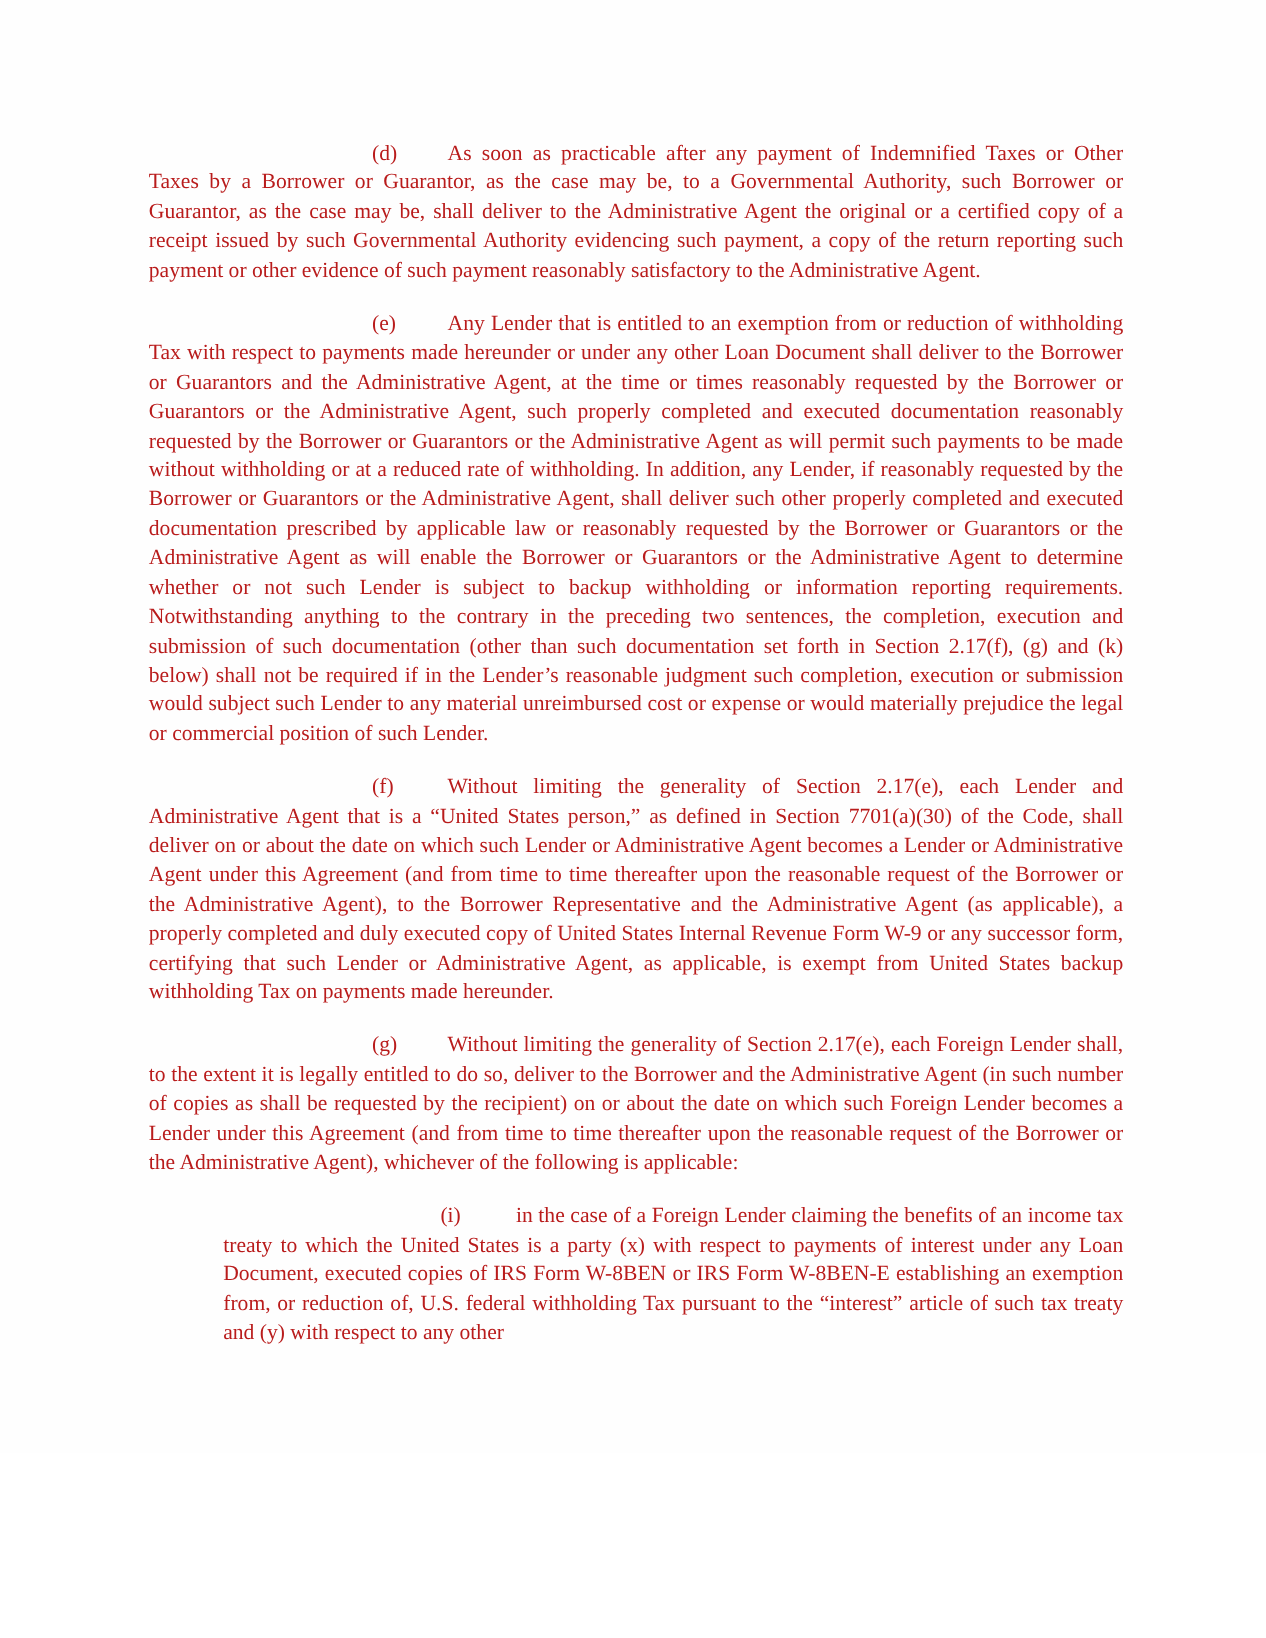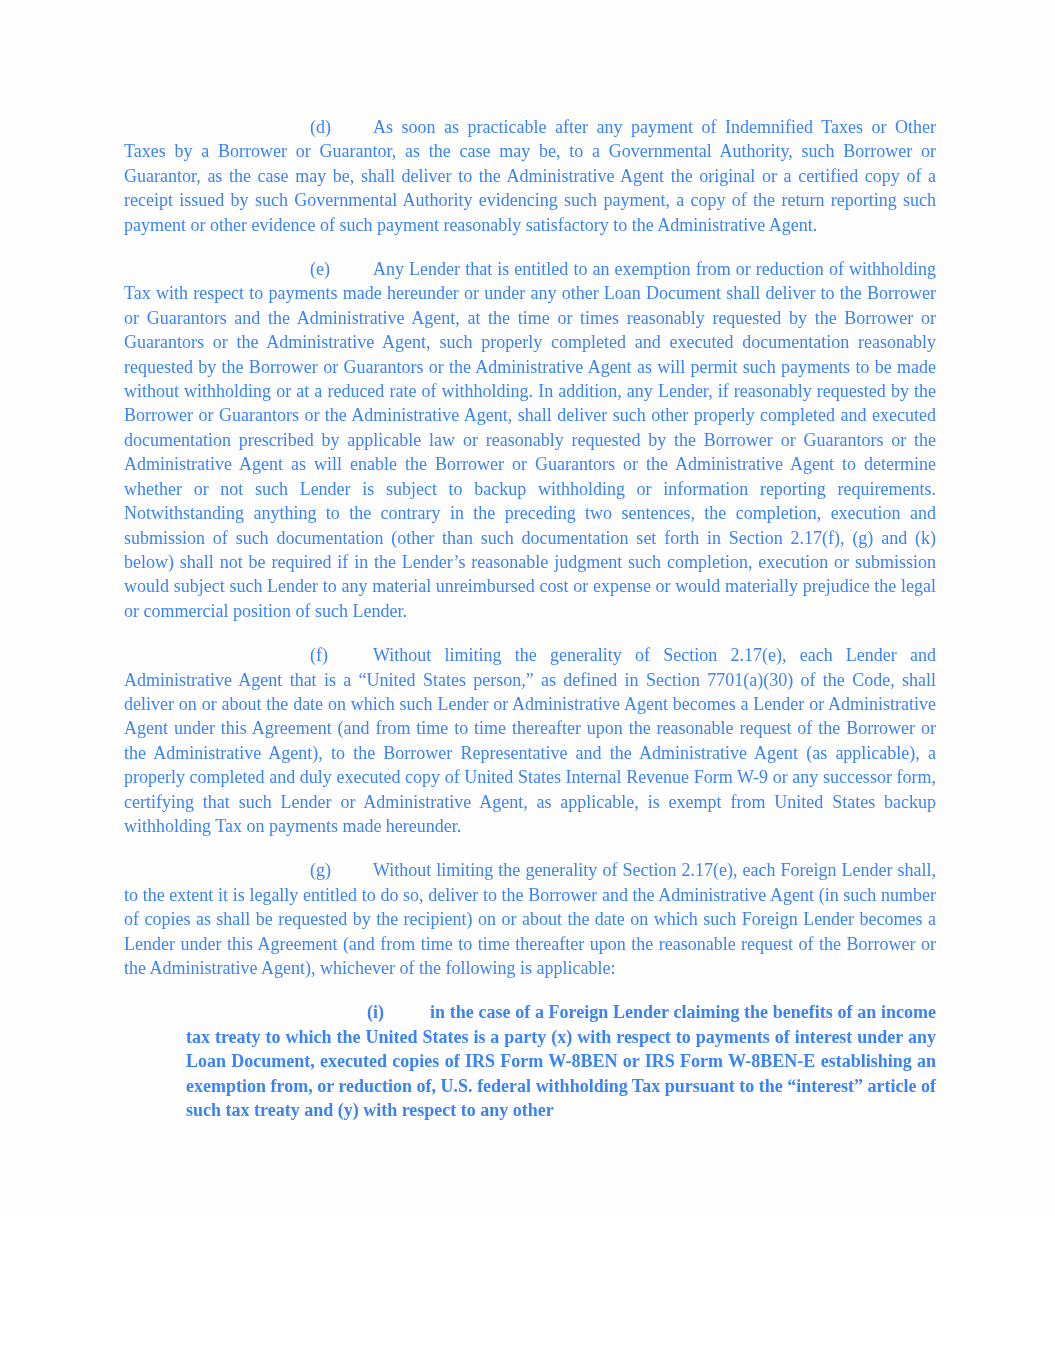--- a/index.html
+++ b/index.html
@@ -6,37 +6,37 @@
     margin: 0;
     padding: 0;
     background: #ffffff;
   }
   .page {
     position: relative;
     width: 1055px;
     height: 1211px;
     background: #fefefe;
     font-family: "Liberation Serif", "DejaVu Serif", serif;
-    color: #3b82f6;
+    color: #b91c1c;
     overflow: hidden;
   }
   .body-text {
     position: absolute;
     left: 124px;
     top: 115px;
     width: 812px;
   }
   .para {
     margin: 0 0 20px 0;
     font-size: 18px;
     line-height: 24.4px;
     text-align: justify;
     text-indent: 186px;
   }
-  .para:last-child { margin-bottom: 0; font-weight: bold; }
+  .para:last-child { margin-bottom: 0; }
   .para.sub {
     margin-left: 62px;
     text-indent: 181px;
   }
   .plabel {
     display: inline-block;
     width: 63px;
     text-indent: 0;
   }
   .u {

